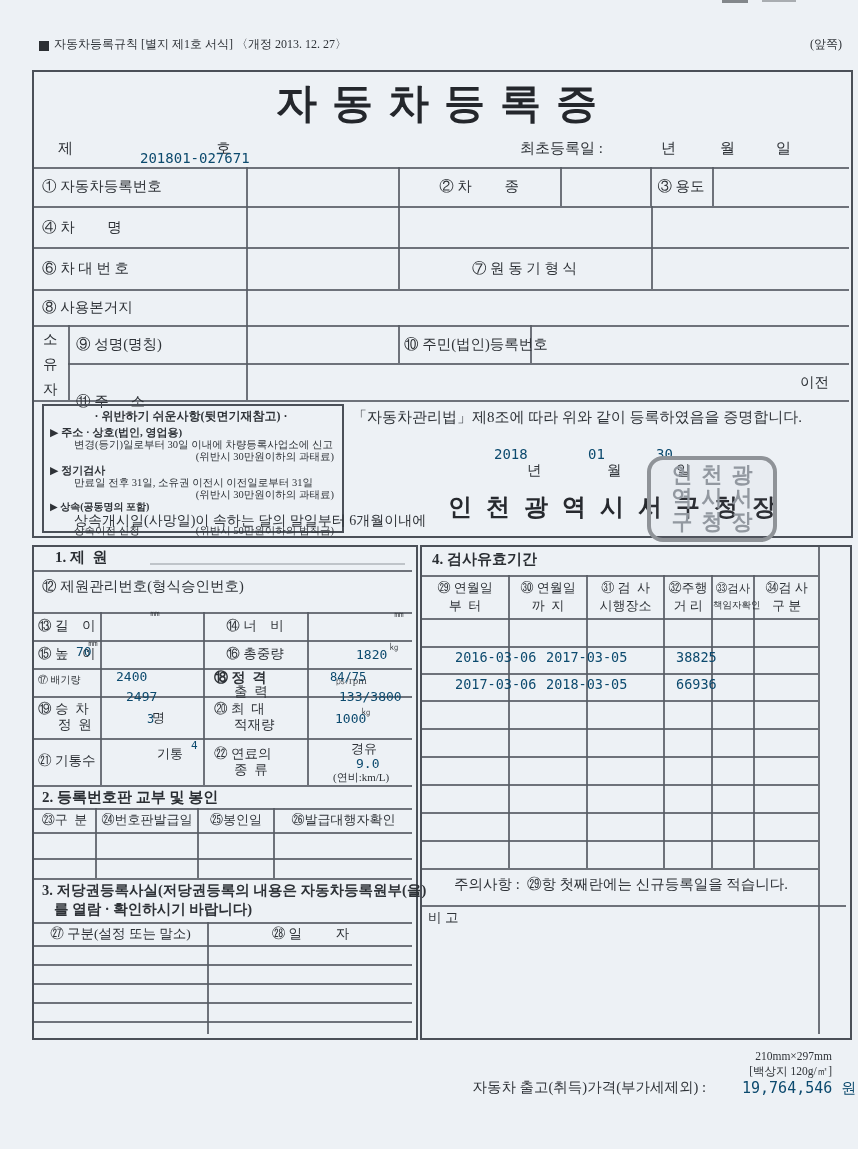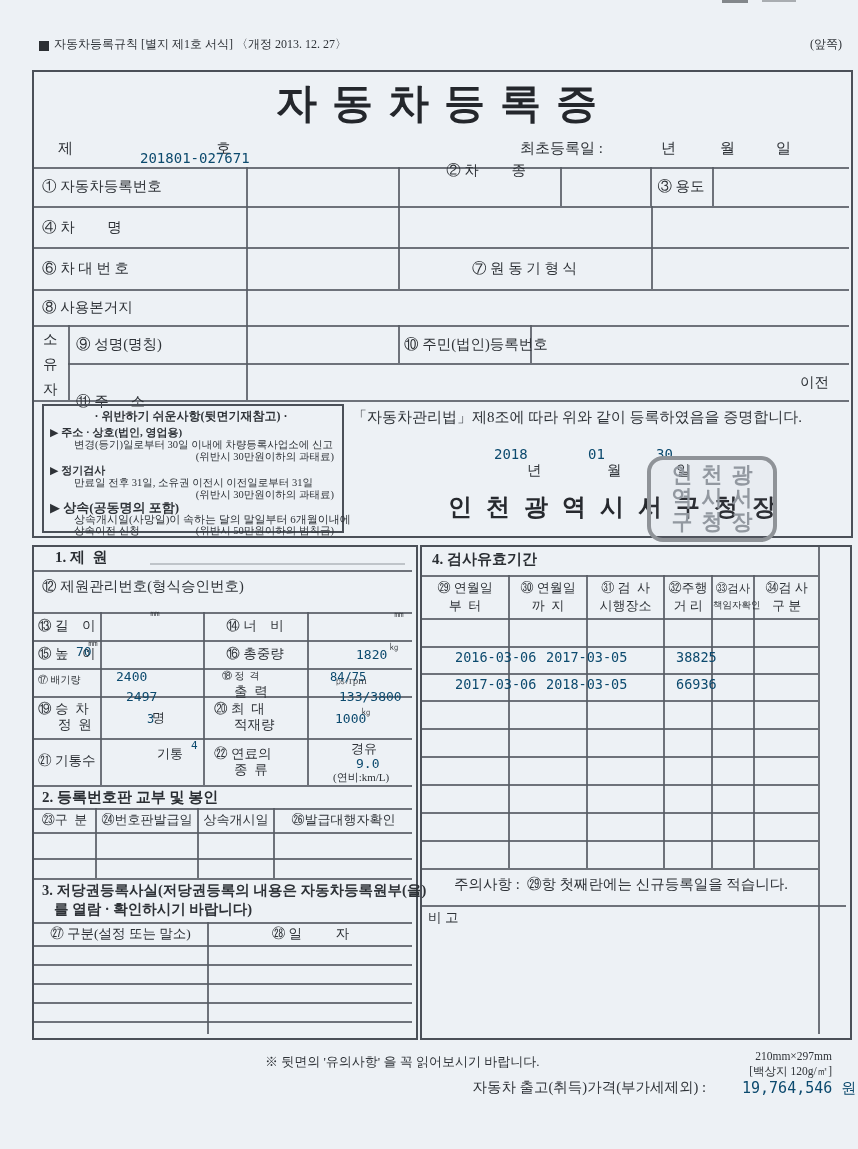--- a/index.html
+++ b/index.html
@@ -63,21 +63,21 @@
   <div class="ln" style="left:398px;top:167px;width:2px;height:122px;"></div>
   <div class="ln" style="left:560px;top:167px;width:2px;height:39px;"></div>
   <div class="ln" style="left:650px;top:167px;width:2px;height:39px;"></div>
   <div class="ln" style="left:712px;top:167px;width:2px;height:39px;"></div>
   <div class="ln" style="left:651px;top:206px;width:2px;height:83px;"></div>
   <div class="ln" style="left:398px;top:325px;width:2px;height:38px;"></div>
   <div class="ln" style="left:530px;top:325px;width:2px;height:38px;"></div>
   <div class="ln" style="left:68px;top:325px;width:2px;height:75px;"></div>
 
   <div class="t lbl" style="left:42px;top:178px;">① 자동차등록번호</div>
-  <div class="t lbl c" style="left:400px;top:162px;width:158px;margin-left:7px;">② 차         종</div>
+  <div class="t lbl c" style="left:400px;top:178px;width:158px;">② 차         종</div>
   <div class="t lbl c" style="left:652px;top:178px;width:58px;">③ 용도</div>
   <div class="t lbl" style="left:42px;top:219px;font-family:Liberation Serif, serif;">④ 차         명</div>
   <div class="t lbl" style="left:42px;top:260px;">⑥ 차 대 번 호</div>
   <div class="t lbl c" style="left:400px;top:260px;width:249px;">⑦ 원 동 기 형 식</div>
   <div class="t lbl" style="left:42px;top:299px;">⑧ 사용본거지</div>
 
   <div class="t lbl" style="left:43px;top:331px;">소</div>
   <div class="t lbl" style="left:43px;top:356px;">유</div>
   <div class="t lbl" style="left:43px;top:381px;">자</div>
   <div class="t lbl" style="left:76px;top:336px;">⑨ 성명(명칭)</div>
@@ -86,22 +86,22 @@
   <div class="t lbl" style="left:800px;top:374px;">이전</div>
 
   <div class="box" style="left:42px;top:404px;width:298px;height:125px;border-width:2px;"></div>
   <div class="t c" style="left:44px;top:410px;width:294px;font-size:12px;font-weight:bold;">· 위반하기 쉬운사항(뒷면기재참고) ·</div>
   <div class="t" style="left:50px;top:426px;font-size:11px;font-weight:bold;">▶ 주소 · 상호(법인, 영업용)</div>
   <div class="t" style="left:74px;top:439px;font-size:10.5px;">변경(등기)일로부터 30일 이내에 차량등록사업소에 신고</div>
   <div class="t r" style="left:44px;top:451px;width:290px;font-size:10.5px;">(위반시 30만원이하의 과태료)</div>
   <div class="t" style="left:50px;top:464px;font-size:11px;font-weight:bold;">▶ 정기검사</div>
   <div class="t" style="left:74px;top:477px;font-size:10.5px;">만료일 전후 31일, 소유권 이전시 이전일로부터 31일</div>
   <div class="t r" style="left:44px;top:489px;width:290px;font-size:10.5px;">(위반시 30만원이하의 과태료)</div>
-  <div class="t" style="left:50px;top:501px;font-size:13px;font-weight:bold;">▶ 상속(공동명의 포함)</div>
-  <div class="t" style="left:74px;top:513px;font-size:11px;">상속개시일(사망일)이 속하는 달의 말일부터 6개월이내에</div>
+  <div class="t" style="left:50px;top:501px;font-size:10px;font-weight:bold;">▶ 상속(공동명의 포함)</div>
+  <div class="t" style="left:74px;top:513px;font-size:14px;">상속개시일(사망일)이 속하는 달의 말일부터 6개월이내에</div>
   <div class="t" style="left:74px;top:525px;font-size:10.5px;">상속이전 신청</div>
   <div class="t r" style="left:44px;top:525px;width:290px;font-size:10.5px;">(위반시 50만원이하의 범칙금)</div>
 
   <div class="t" style="left:352px;top:409px;font-size:15px;">「자동차관리법」제8조에 따라 위와 같이 등록하였음을 증명합니다.</div>
   <div class="t m" style="left:494px;top:446px;">2018</div>
   <div class="t m" style="left:588px;top:446px;">01</div>
   <div class="t m" style="left:656px;top:446px;">30</div>
   <div class="t lbl" style="left:527px;top:462px;">년</div>
   <div class="t lbl" style="left:607px;top:462px;">월</div>
   <div class="t lbl" style="left:676px;top:462px;">일</div>
@@ -128,21 +128,21 @@
   <div class="ln" style="left:203px;top:612px;width:2px;height:173px;"></div>
   <div class="ln" style="left:307px;top:612px;width:2px;height:173px;"></div>
 
   <div class="t lbl" style="left:42px;top:578px;">⑫ 제원관리번호(형식승인번호)</div>
 
   <div class="t" style="left:38px;top:618px;font-size:13.5px;">⑬ 길    이</div>
   <div class="t c" style="left:205px;top:618px;width:100px;font-size:13.5px;">⑭ 너    비</div>
   <div class="t" style="left:38px;top:646px;font-size:13.5px;">⑮ 높    이</div>
   <div class="t c" style="left:205px;top:646px;width:100px;font-size:13.5px;">⑯ 총중량</div>
   <div class="t" style="left:38px;top:674px;font-size:10px;">⑰ 배기량</div>
-  <div class="t" style="left:222px;top:670px;font-size:10px;">⑱ 정  격</div>
+  <div class="t" style="left:214px;top:670px;font-size:14px;font-weight:bold;">⑱ 정  격</div>
   <div class="t" style="left:234px;top:684px;font-size:13.5px;">출  력</div>
   <div class="t" style="left:38px;top:701px;font-size:13.5px;">⑲ 승  차</div>
   <div class="t" style="left:58px;top:717px;font-size:13.5px;">정  원</div>
   <div class="t" style="left:214px;top:701px;font-size:13.5px;">⑳ 최  대</div>
   <div class="t" style="left:234px;top:717px;font-size:13.5px;">적재량</div>
   <div class="t" style="left:38px;top:753px;font-size:13.5px;">㉑ 기통수</div>
   <div class="t" style="left:214px;top:746px;font-size:13.5px;">㉒ 연료의</div>
   <div class="t" style="left:234px;top:762px;font-size:13.5px;">종  류</div>
 
   <div class="t sm" style="left:150px;top:607px;">㎜</div>
@@ -170,21 +170,21 @@
   <div class="t sect" style="left:42px;top:789px;">2. 등록번호판 교부 및 봉인</div>
   <div class="ln" style="left:34px;top:808px;width:378px;height:2px;"></div>
   <div class="ln" style="left:34px;top:832px;width:378px;height:2px;"></div>
   <div class="ln" style="left:34px;top:858px;width:378px;height:2px;"></div>
   <div class="ln" style="left:34px;top:878px;width:378px;height:2px;"></div>
   <div class="ln" style="left:95px;top:808px;width:2px;height:70px;"></div>
   <div class="ln" style="left:197px;top:808px;width:2px;height:70px;"></div>
   <div class="ln" style="left:273px;top:808px;width:2px;height:70px;"></div>
   <div class="t c" style="left:34px;top:813px;width:61px;font-size:13px;">㉓구  분</div>
   <div class="t c" style="left:97px;top:813px;width:100px;font-size:13px;">㉔번호판발급일</div>
-  <div class="t c" style="left:199px;top:813px;width:74px;font-size:13px;">상속개시일</div>
+  <div class="t c" style="left:199px;top:813px;width:74px;font-size:13px;">㉕봉인일</div>
   <div class="t c" style="left:275px;top:813px;width:137px;font-size:13px;">㉖발급대행자확인</div>
 
   <div class="t" style="left:42px;top:882px;font-size:14.5px;font-weight:bold;">3. 저당권등록사실(저당권등록의 내용은 자동차등록원부(을)</div>
   <div class="t" style="left:54px;top:901px;font-size:14.5px;font-weight:bold;">를 열람 · 확인하시기 바랍니다)</div>
   <div class="ln" style="left:34px;top:922px;width:378px;height:2px;"></div>
   <div class="ln" style="left:34px;top:945px;width:378px;height:2px;"></div>
   <div class="ln" style="left:34px;top:964px;width:378px;height:2px;"></div>
   <div class="ln" style="left:34px;top:983px;width:378px;height:2px;"></div>
   <div class="ln" style="left:34px;top:1002px;width:378px;height:2px;"></div>
   <div class="ln" style="left:34px;top:1021px;width:378px;height:2px;"></div>
@@ -230,19 +230,18 @@
   <div class="t m" style="left:455px;top:650px;font-size:13.5px;">2016-03-06</div>
   <div class="t m" style="left:546px;top:650px;font-size:13.5px;">2017-03-05</div>
   <div class="t m" style="left:676px;top:650px;font-size:13.5px;">38825</div>
   <div class="t m" style="left:455px;top:677px;font-size:13.5px;">2017-03-06</div>
   <div class="t m" style="left:546px;top:677px;font-size:13.5px;">2018-03-05</div>
   <div class="t m" style="left:676px;top:677px;font-size:13.5px;">66936</div>
 
   <div class="t c" style="left:424px;top:876px;width:394px;font-size:14.5px;">주의사항 :  ㉙항 첫째란에는 신규등록일을 적습니다.</div>
   <div class="t" style="left:428px;top:910px;font-size:13.5px;">비 고</div>
 
-  <div class="t" style="left:265px;top:1055px;font-size:13px;">※ 뒷면의 '유의사항' 을 꼭 읽어보시기 바랍니다.</div>
   <div class="t r" style="left:720px;top:1050px;width:112px;font-size:11.5px;">210mm×297mm</div>
   <div class="t r" style="left:720px;top:1065px;width:112px;font-size:11.5px;">[백상지 120g/㎡]</div>
   <div class="t r" style="left:430px;top:1079px;width:276px;font-size:14.5px;">자동차 출고(취득)가격(부가세제외) :</div>
   <div class="t m" style="left:742px;top:1080px;font-size:15px;">19,764,546 원</div>
 
 </div>
 
 </body></html>

